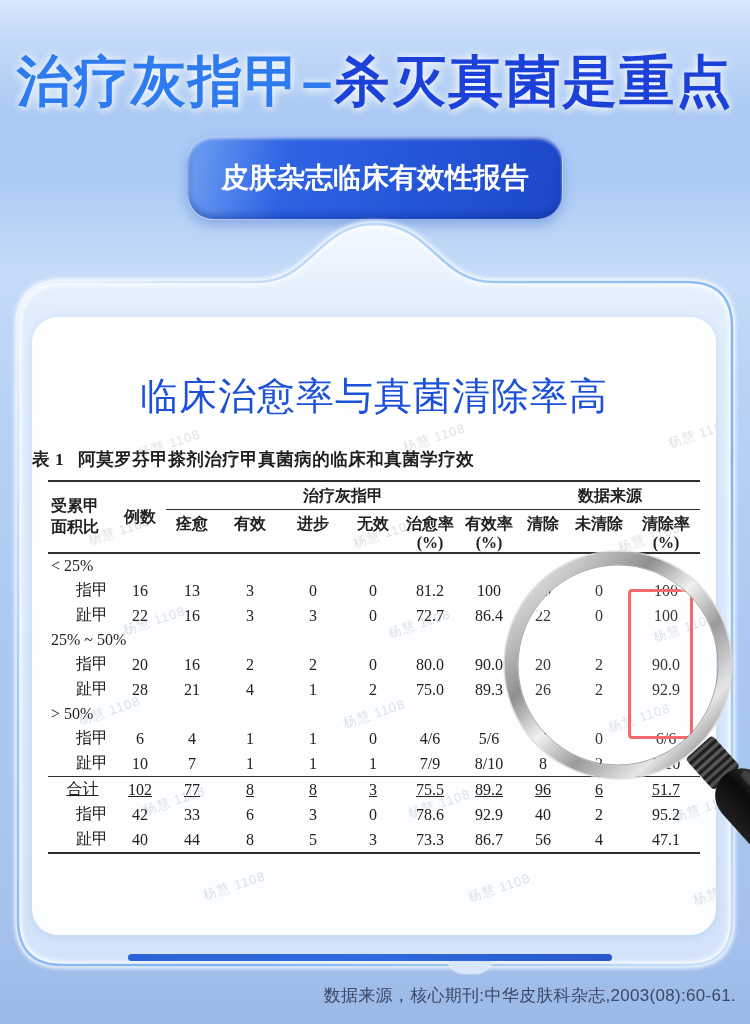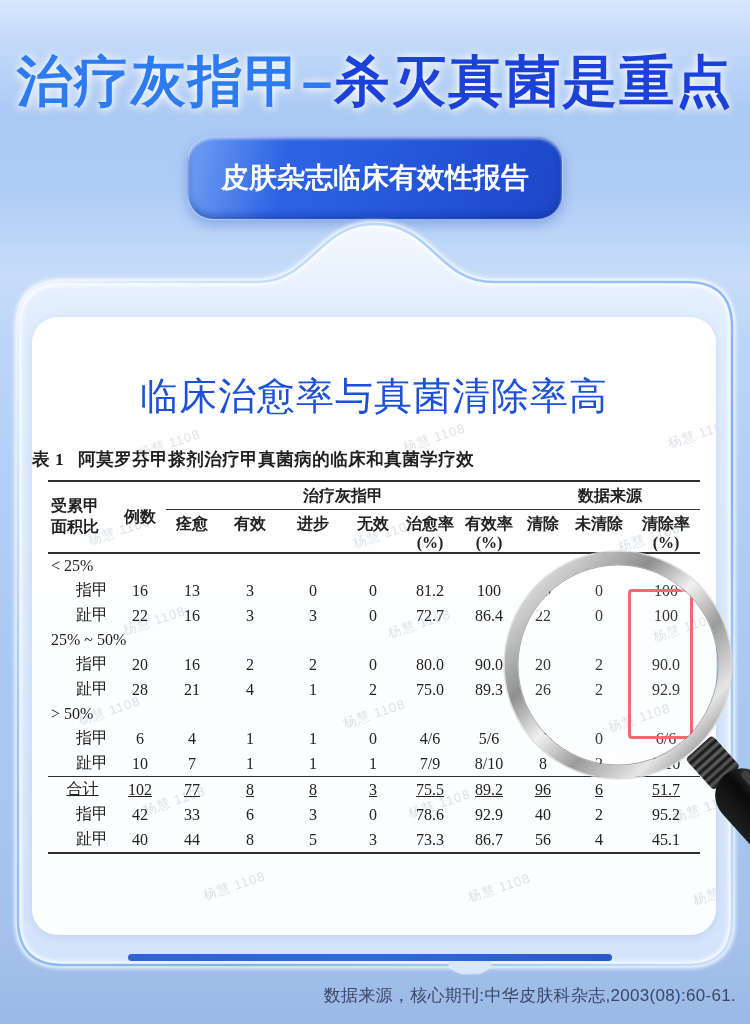--- a/index.html
+++ b/index.html
@@ -283,21 +283,21 @@
               <td class="label">趾甲</td>
               <td>40</td>
               <td>44</td>
               <td>8</td>
               <td>5</td>
               <td>3</td>
               <td>73.3</td>
               <td>86.7</td>
               <td>56</td>
               <td>4</td>
-              <td>45.1</td>
+              <td>47.1</td>
             </tr>
           </tbody>
       </table>
     </div>
   </div>
 
   <div class="red-box"></div>
 
   <svg class="magnifier" viewBox="0 0 750 1024">
     <defs>

